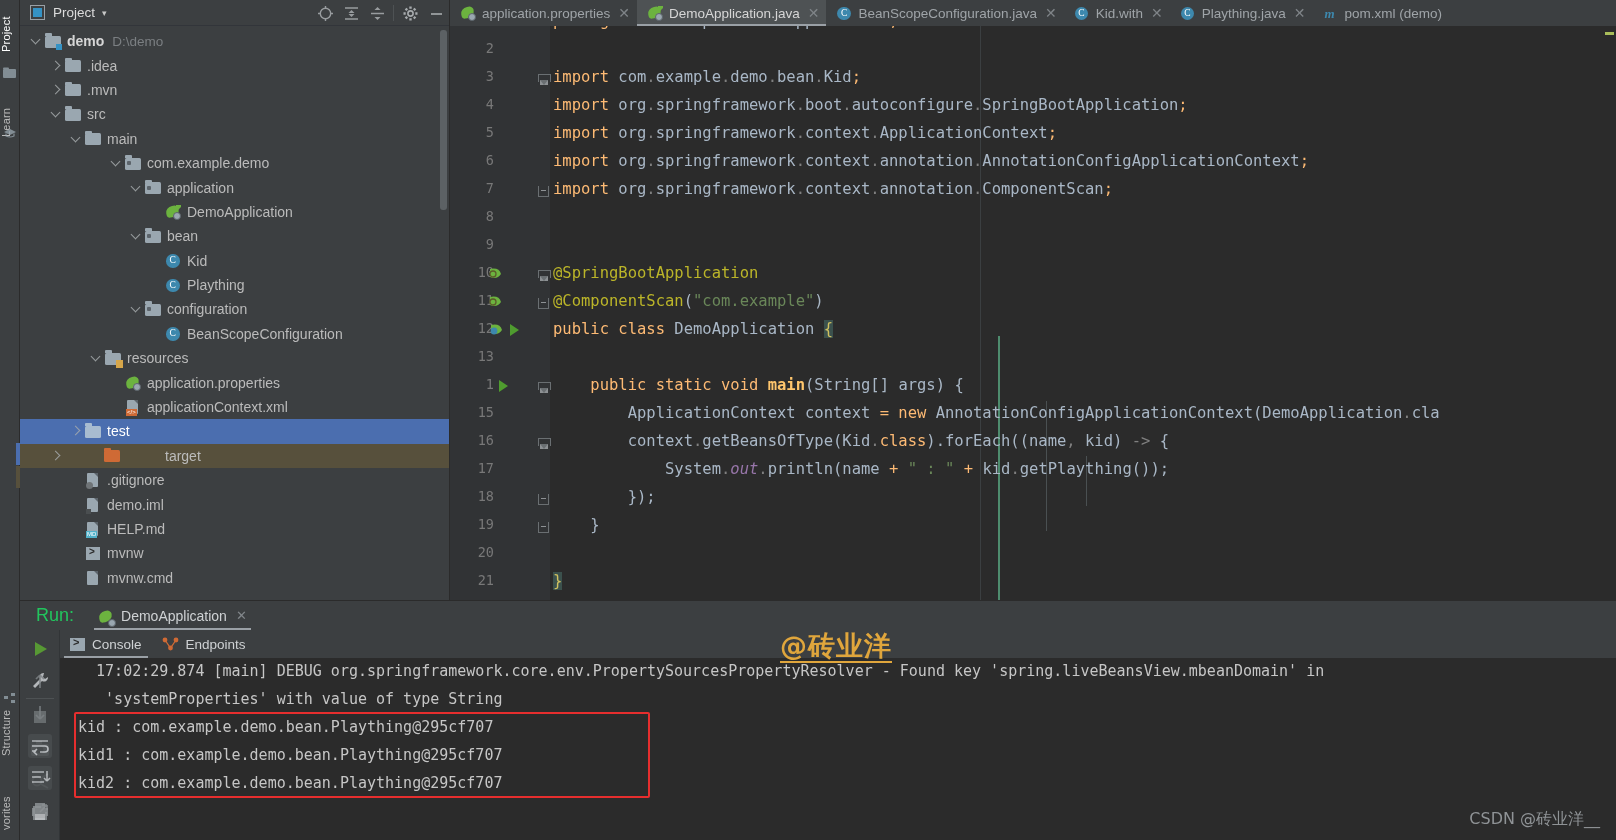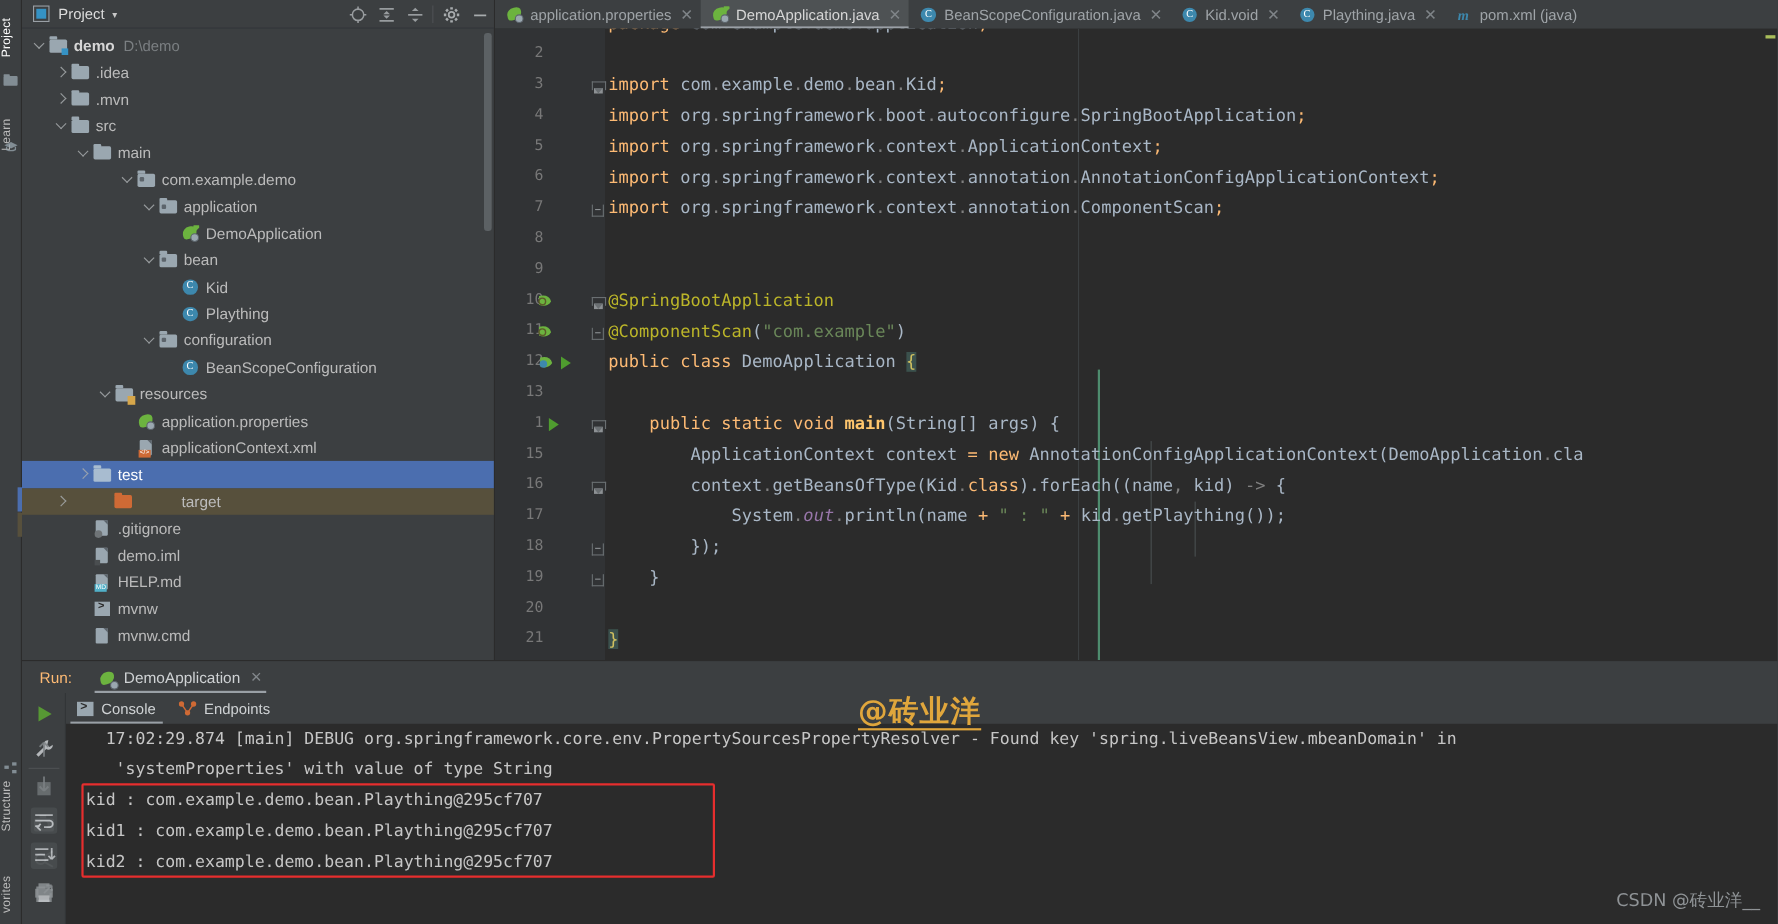--- a/index.html
+++ b/index.html
@@ -148,21 +148,21 @@
   .vline { position:absolute; top:0; bottom:0; width:1px; background:#3b3f41; }
   .indentguide { position:absolute; width:1px; background:#4a5052; }
   .classbar { position:absolute; width:2px; background:#4e8c6e; }
 
   
   .runpanel {
     position: absolute; left: 20px; top: 600px; right: 0; bottom: 0;
     background: #3c3f41;
   }
   .runhead { position:relative; height: 30px; border-top:1px solid #2b2b2b; display:flex; align-items:center; }
-  .runlabel { margin-left: 16px; font-size:14px; color:#fdba74; }
+  .runlabel { margin-left: 16px; font-size:18px; color:#22c55e; }
   .runtab { margin-left: 18px; height:30px; display:flex; align-items:center; padding: 0 6px; position:relative;}
   .runtab::after { content:''; position:absolute; left:2px; right:2px; bottom:1px; height:2px; background:#9aa0a6;}
   .runtab .rt { font-size:14px; color:#cfd2d4; margin-left:7px;}
   .runtab .cx { margin-left:9px; color:#82878b; font-size:13px; }
 
   .runbody { position:absolute; left:0; top:30px; right:0; bottom:0; }
   .runtools { position:absolute; left:0; top:0; width:40px; bottom:0; background:#3c3f41; border-right:1px solid #323537;}
   .rtbtn { position:absolute; left:9px; width:22px; height:22px; opacity:.85; }
   .rtsep { position:absolute; left:6px; width:28px; height:1px; background:#4e5254;}
 
@@ -486,37 +486,37 @@
         </span>
         <span>BeanScopeConfiguration.java</span>
         <span class="tx">✕</span>
       </div>
       <div class="tab">
         <span class="ti">
           <span class="cls">
             <span>C</span>
           </span>
         </span>
-        <span>Kid.void</span>
+        <span>Kid.with</span>
         <span class="tx">✕</span>
       </div>
       <div class="tab">
         <span class="ti">
           <span class="cls">
             <span>C</span>
           </span>
         </span>
         <span>Plaything.java</span>
         <span class="tx">✕</span>
       </div>
       <div class="tab">
         <span class="ti">
           <span class="mvn">m</span>
         </span>
-        <span>pom.xml (java)</span>
+        <span>pom.xml (demo)</span>
       </div>
     </div>
 
   <div class="editor">
     <div class="gutter">
         <div class="lnum" style="top: -14px;">1</div>
         <div class="lnum" style="top: 14px;">2</div>
         <div class="lnum" style="top: 42px;">3</div>
         <div class="foldmark tri" style="top: 48px;"></div>
         <div class="lnum" style="top: 70px;">4</div>

